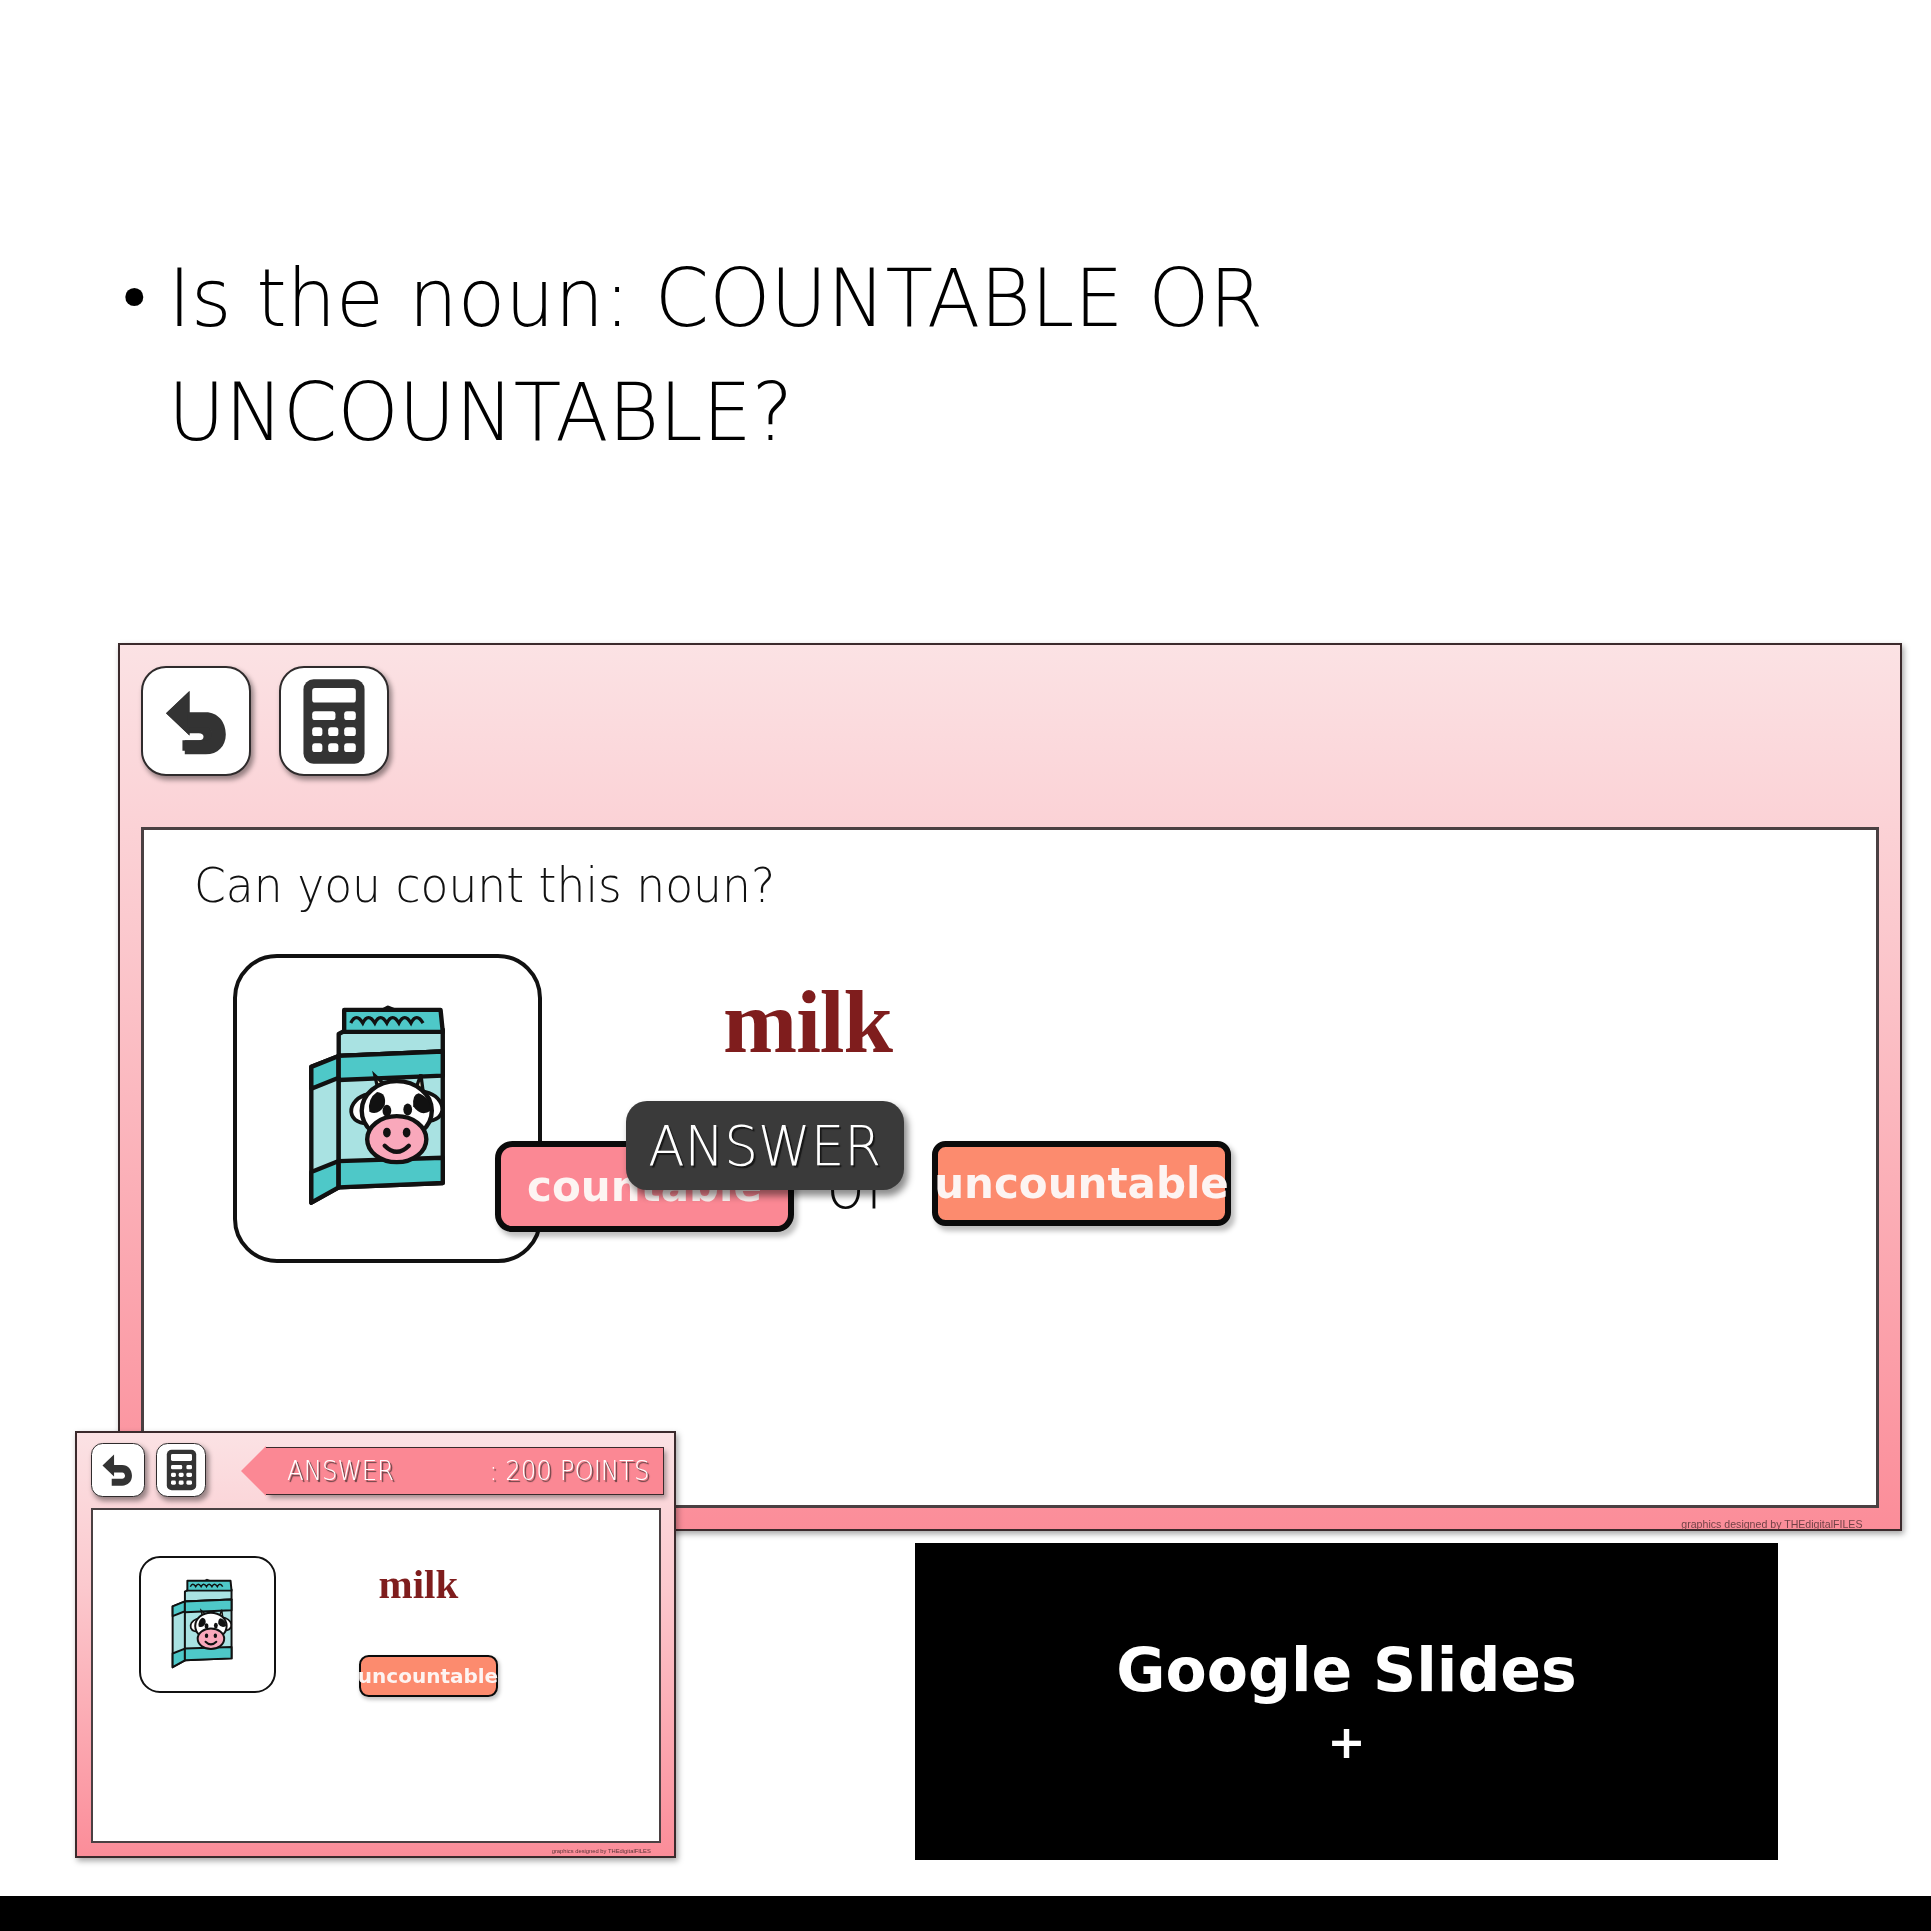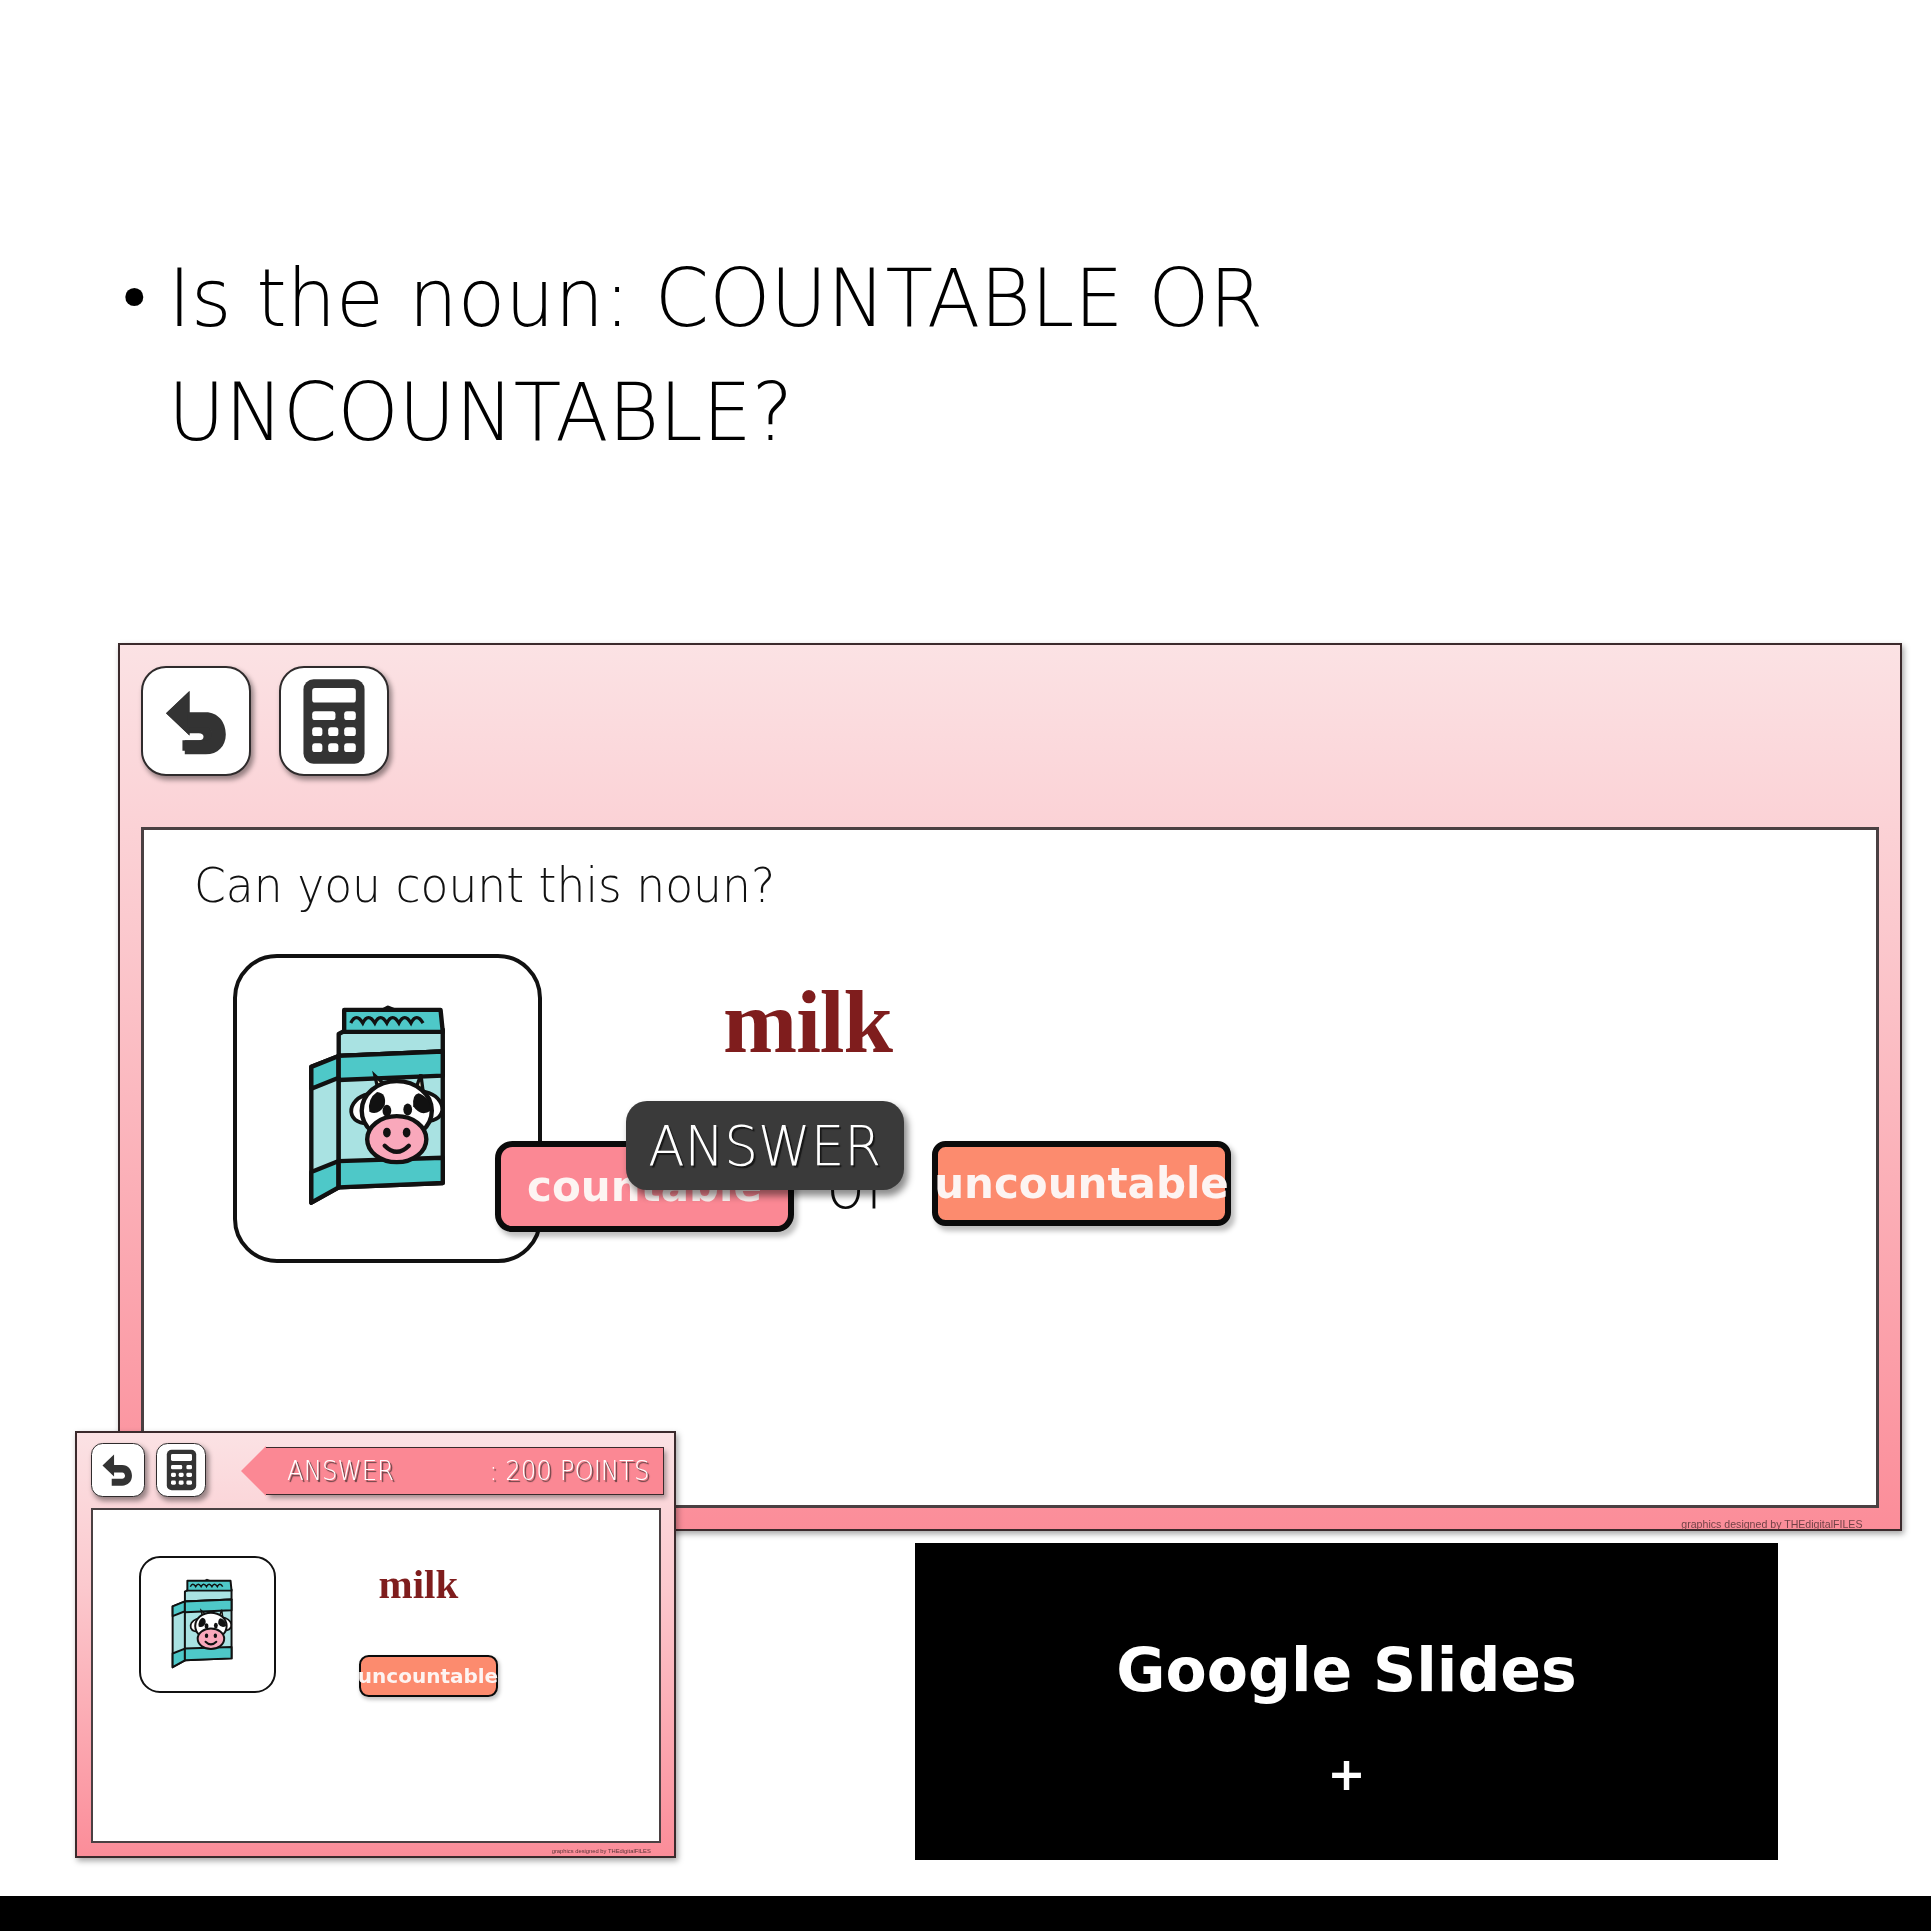--- a/index.html
+++ b/index.html
@@ -235,21 +235,21 @@
   
   #info-box {
     position: absolute; left: 915px; top: 1543px;
     width: 863px; height: 317px;
     background: #000000;
     display:flex; flex-direction:column;
     align-items:center; justify-content:center;
   }
   #info-box div {
     color:#ffffff; font-family:"DejaVu Sans", sans-serif;
-    font-weight: bold; white-space:nowrap; text-align:center;margin-top:32px;
+    font-weight: bold; white-space:nowrap; text-align:center;
   }
   .info-line-1 { font-size: 60px; line-height: 81px; }
   .info-line-plus { font-size: 46px; line-height: 62px; }
   .info-line-2 { font-size: 60px; line-height: 81px; }
 
   
   .bottom-bar {
     position: absolute; left: 0; top: 1896px; width: 1931px; height: 35px;
     background: #000000;
   }

